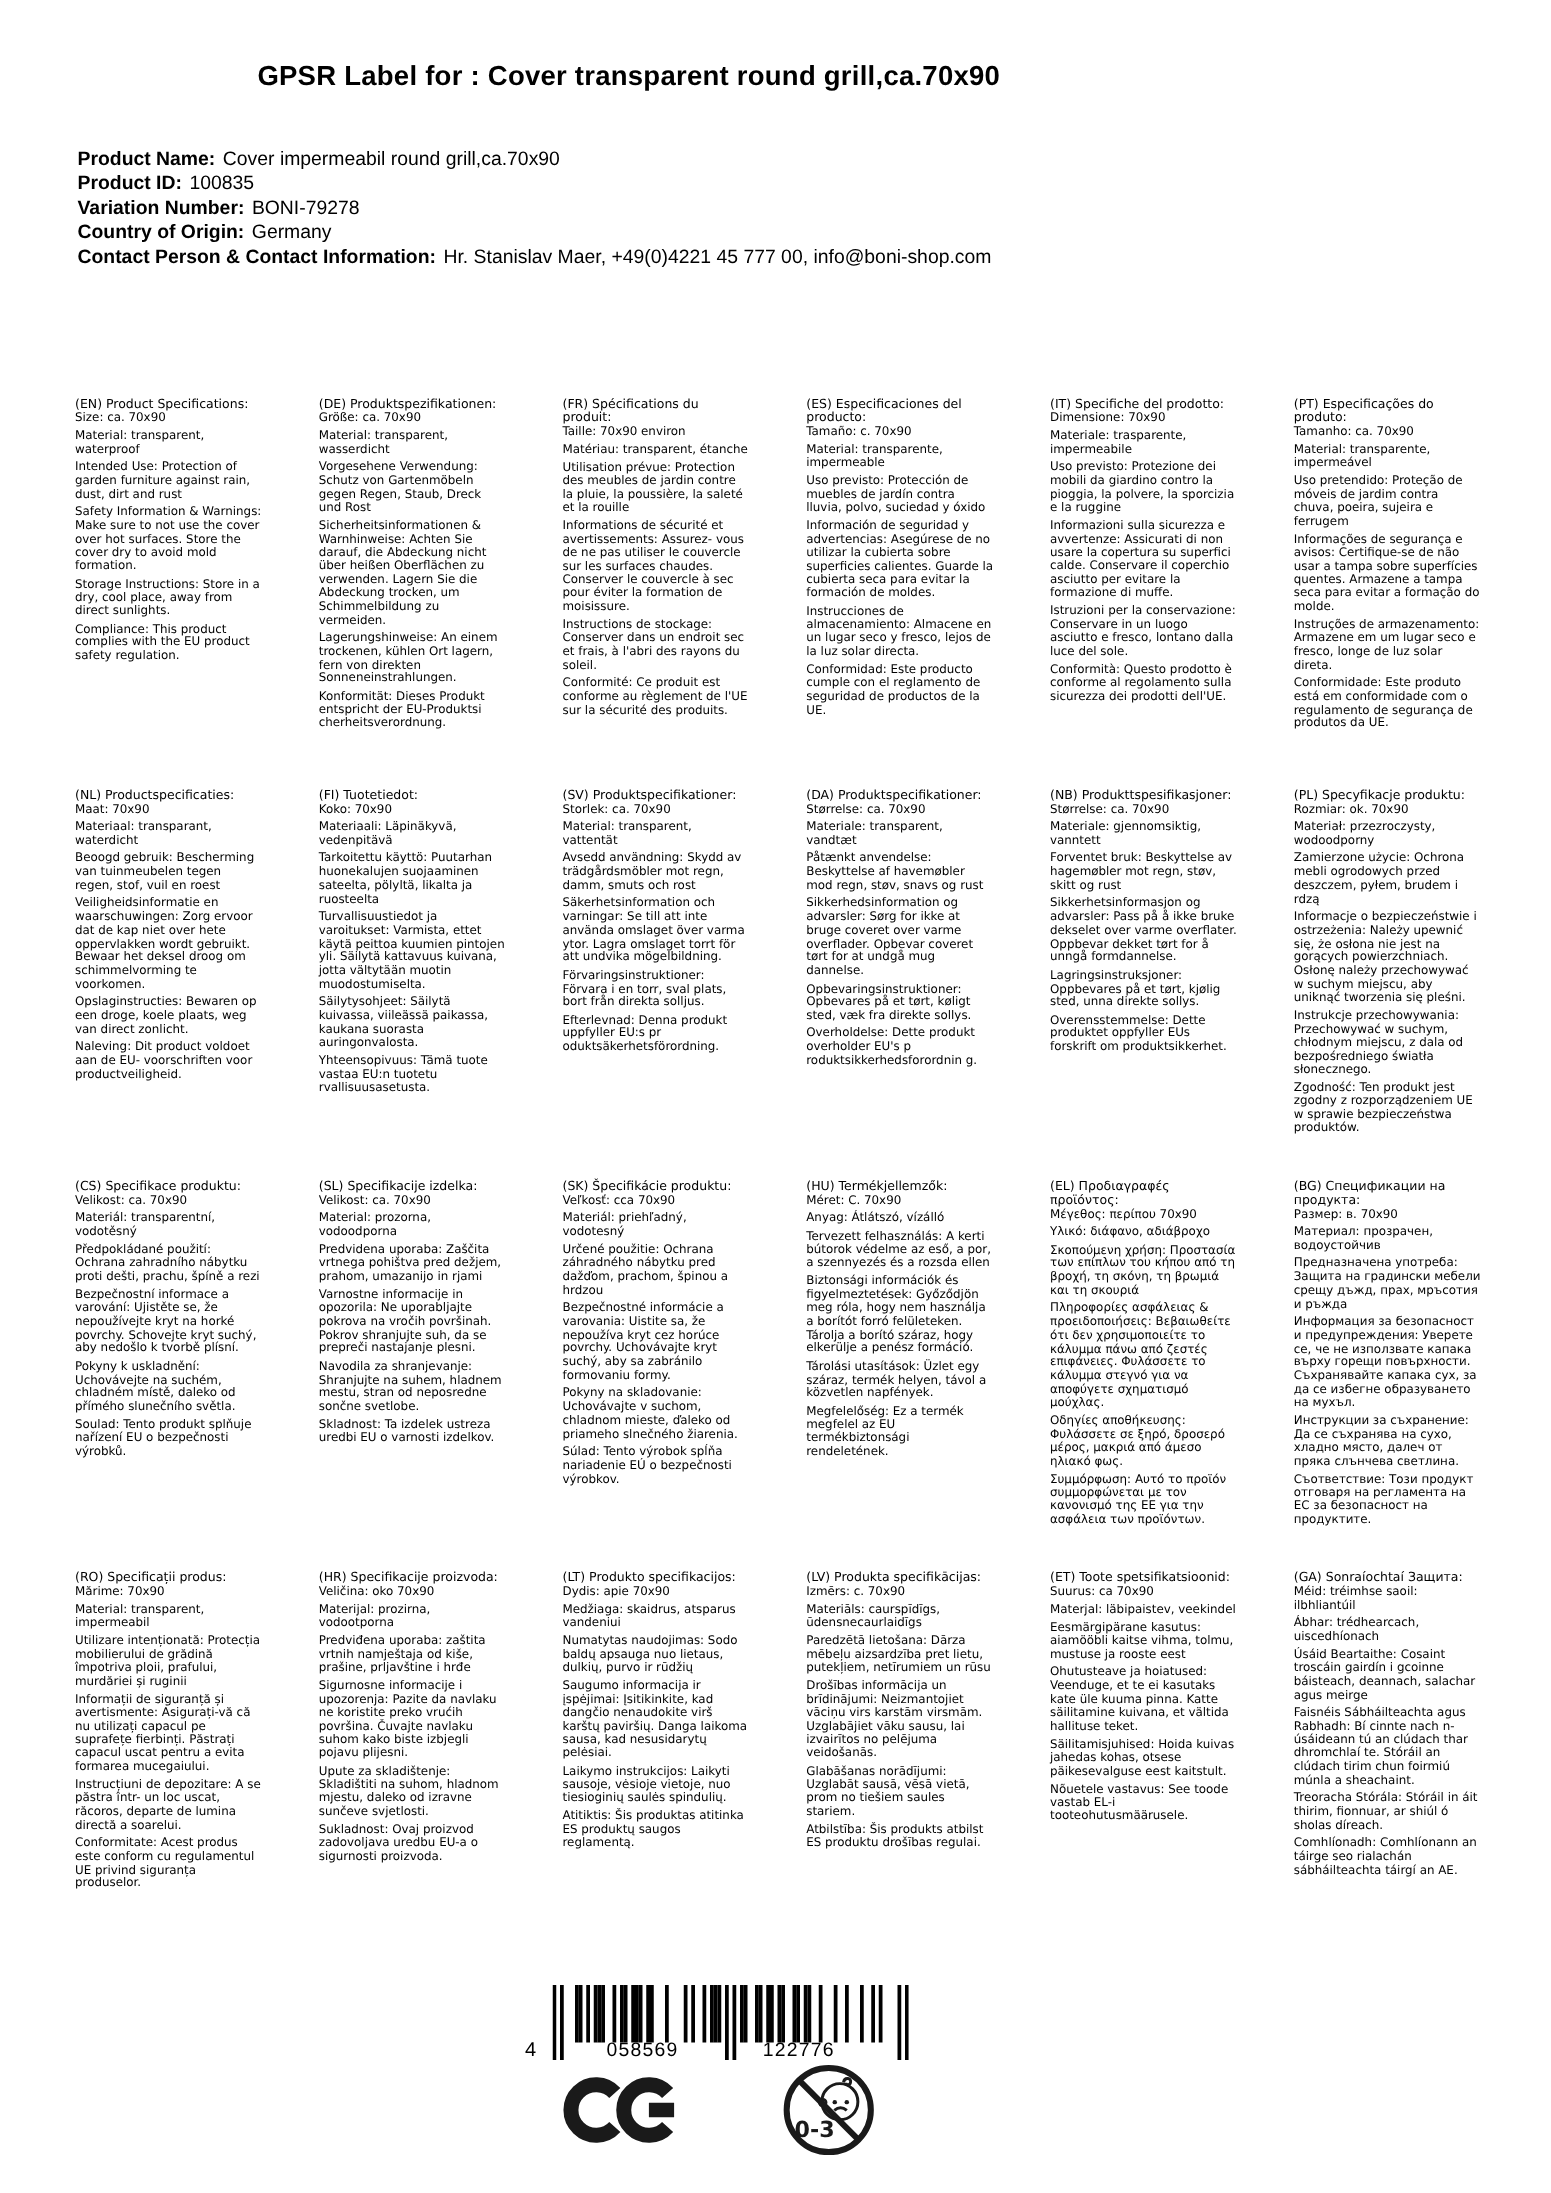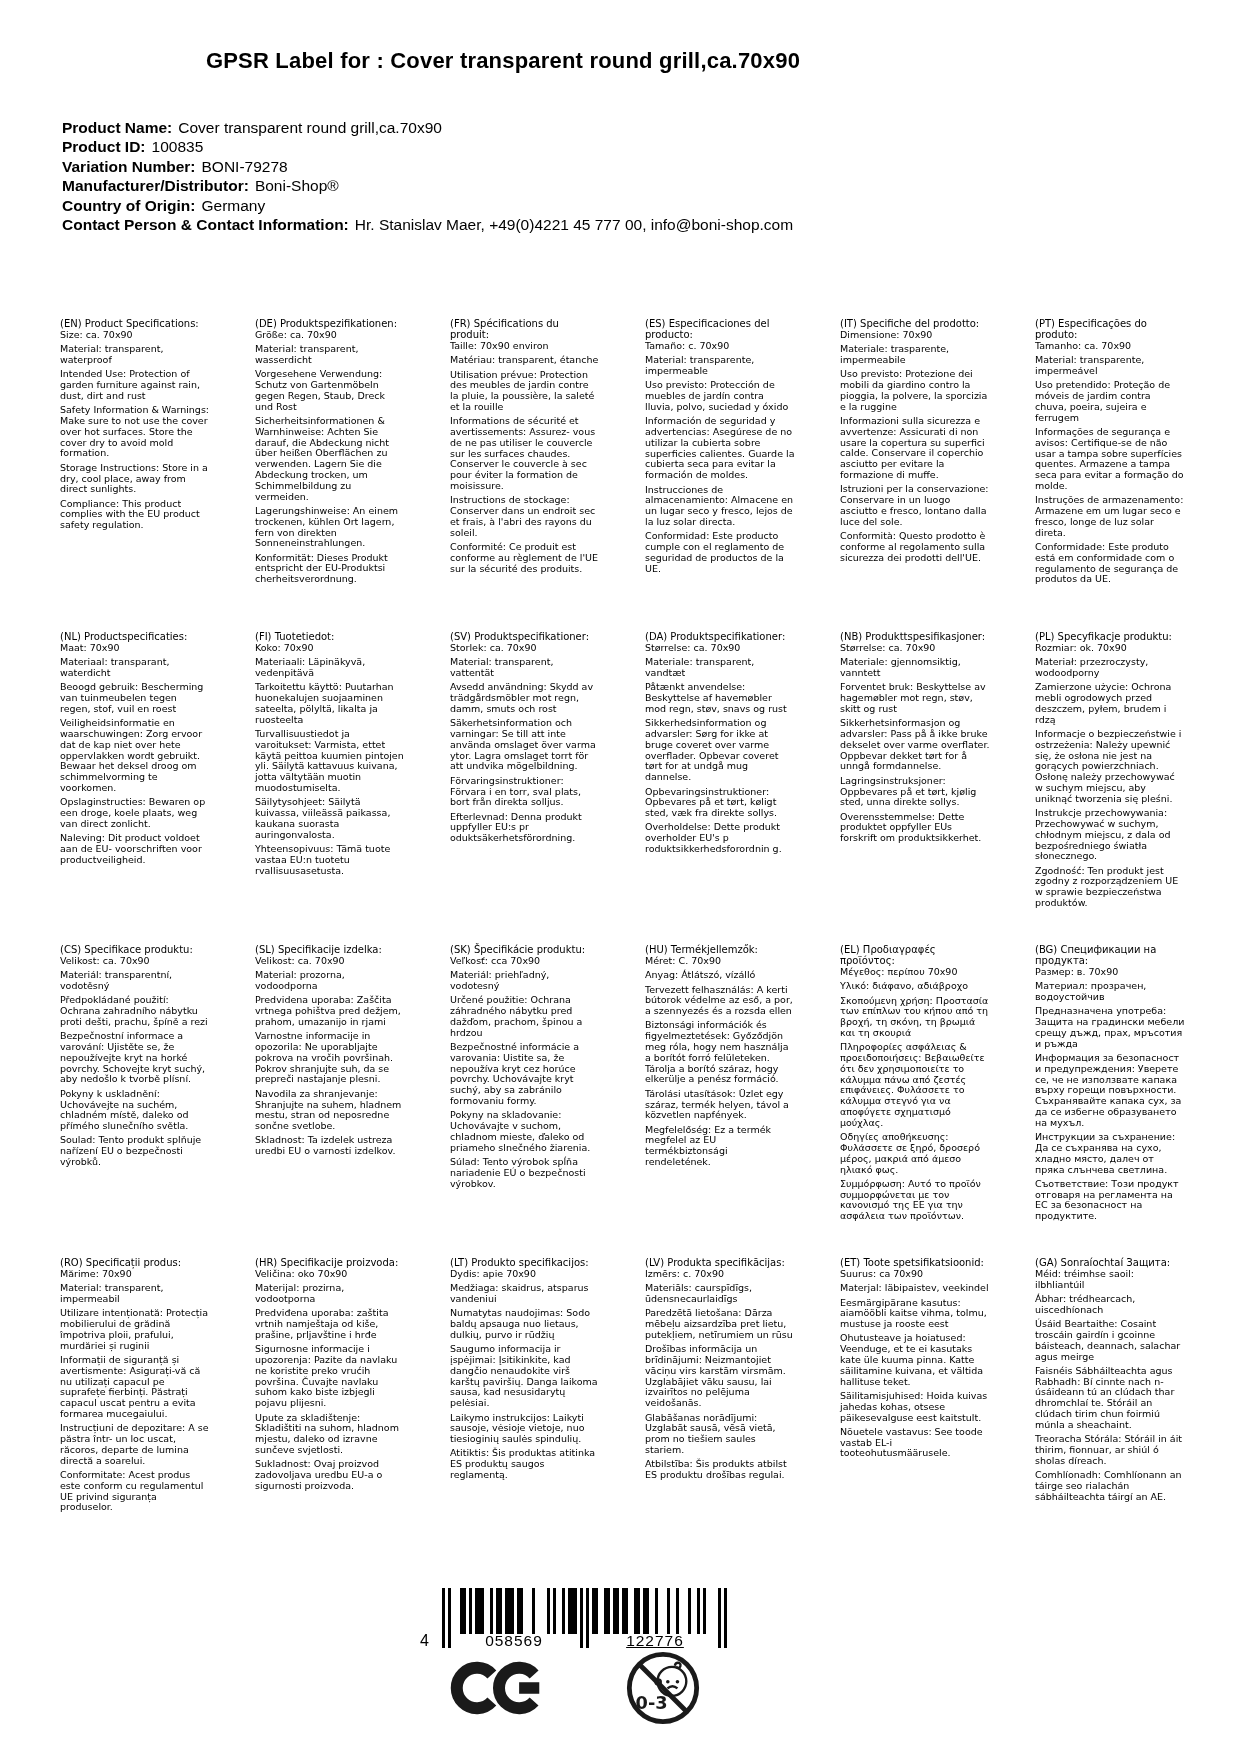--- a/index.html
+++ b/index.html
@@ -11,46 +11,43 @@
   .spec-grid{position:absolute;left:60px;top:306px;display:grid;grid-template-columns:repeat(6,150px);column-gap:45px;grid-auto-rows:313px;font-family:"DejaVu Sans",sans-serif;}
   .spec-block{overflow:visible;}
   .spec-heading{font-size:10px;font-weight:normal;line-height:11px;margin:12px 0 1px 0;}
   .spec-par{font-size:9.5px;line-height:10.8px;margin:0 0 3.5px 0;}
   .barcode-wrap{position:absolute;left:420px;top:1588px;width:310px;height:66px;}
   .lead-digit{position:absolute;left:0;top:45px;font-size:16px;line-height:16px;}
   .barcode-svg{position:absolute;left:22px;top:0;}
   .barcode-svg rect{fill:#000;}
   .bar-digits{position:absolute;top:45px;width:126px;text-align:center;font-size:15.5px;line-height:16px;letter-spacing:1px;}
   .bar-digits.left{left:31px;}
-  .bar-digits.right{left:172px;text-decoration:underline;}
+  .bar-digits.right{left:156px;}
   .ce-svg{position:absolute;left:450px;top:1660px;}
   .ce-svg path{stroke:#1a1a1a;fill:none;}
   .age-svg{position:absolute;left:626px;top:1651px;}
   .age-svg .thick{stroke:#1a1a1a;stroke-width:6.5;fill:none;}
   .age-svg .thin{stroke:#1a1a1a;stroke-width:3.2;fill:none;}
   .age-svg .dot{fill:#1a1a1a;}
   .age-text{font-family:"DejaVu Sans",sans-serif;font-weight:bold;font-size:24px;fill:#1a1a1a;}
 </style>
 </head>
 <body>
 
 <div class="page-title">GPSR Label for : Cover transparent round grill,ca.70x90</div>
 
 <div class="info-block">
   <div class="info-line">
-    <span class="lbl">Product Name:</span><span class="val">Cover transparent round grill,ca.70x90</span>
+    <span class="lbl">Product Name:</span><span class="val">Cover impermeabil round grill,ca.70x90</span>
   </div>
   <div class="info-line">
     <span class="lbl">Product ID:</span><span class="val">100835</span>
   </div>
   <div class="info-line">
     <span class="lbl">Variation Number:</span><span class="val">BONI-79278</span>
-  </div>
-  <div class="info-line">
-    <span class="lbl">Manufacturer/Distributor:</span><span class="val">Boni-Shop®</span>
   </div>
   <div class="info-line">
     <span class="lbl">Country of Origin:</span><span class="val">Germany</span>
   </div>
   <div class="info-line">
     <span class="lbl">Contact Person &amp; Contact Information:</span><span class="val">Hr. Stanislav Maer, +49(0)4221 45 777 00, info@boni-shop.com</span>
   </div>
 </div>
 
 <div class="spec-grid">

